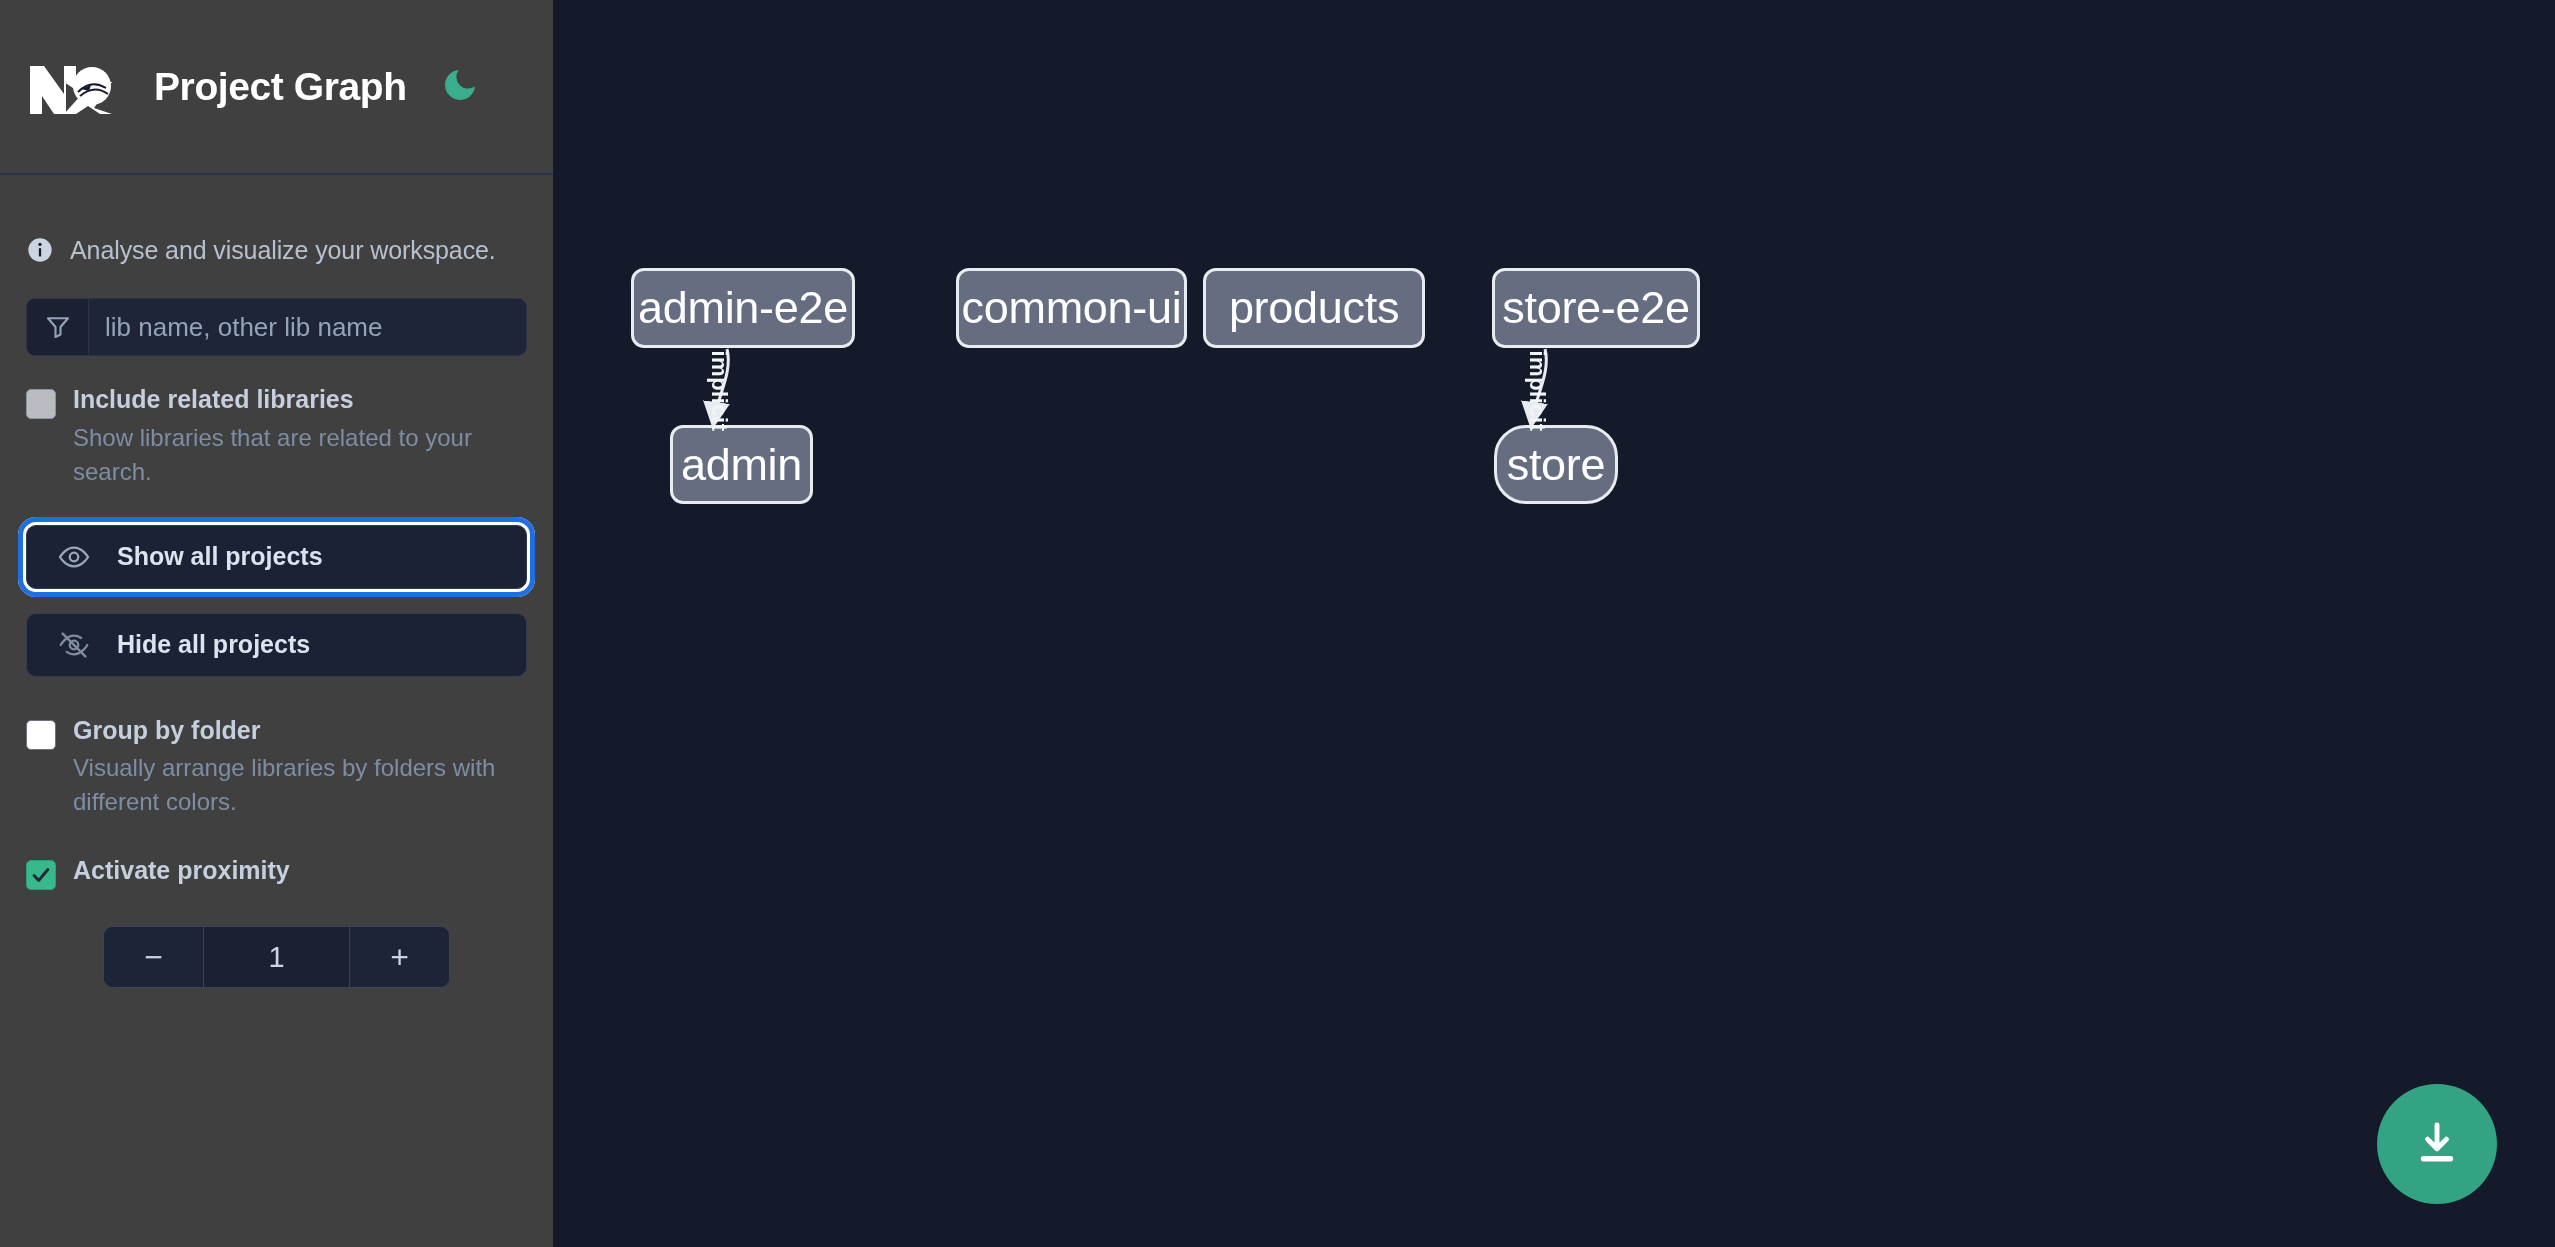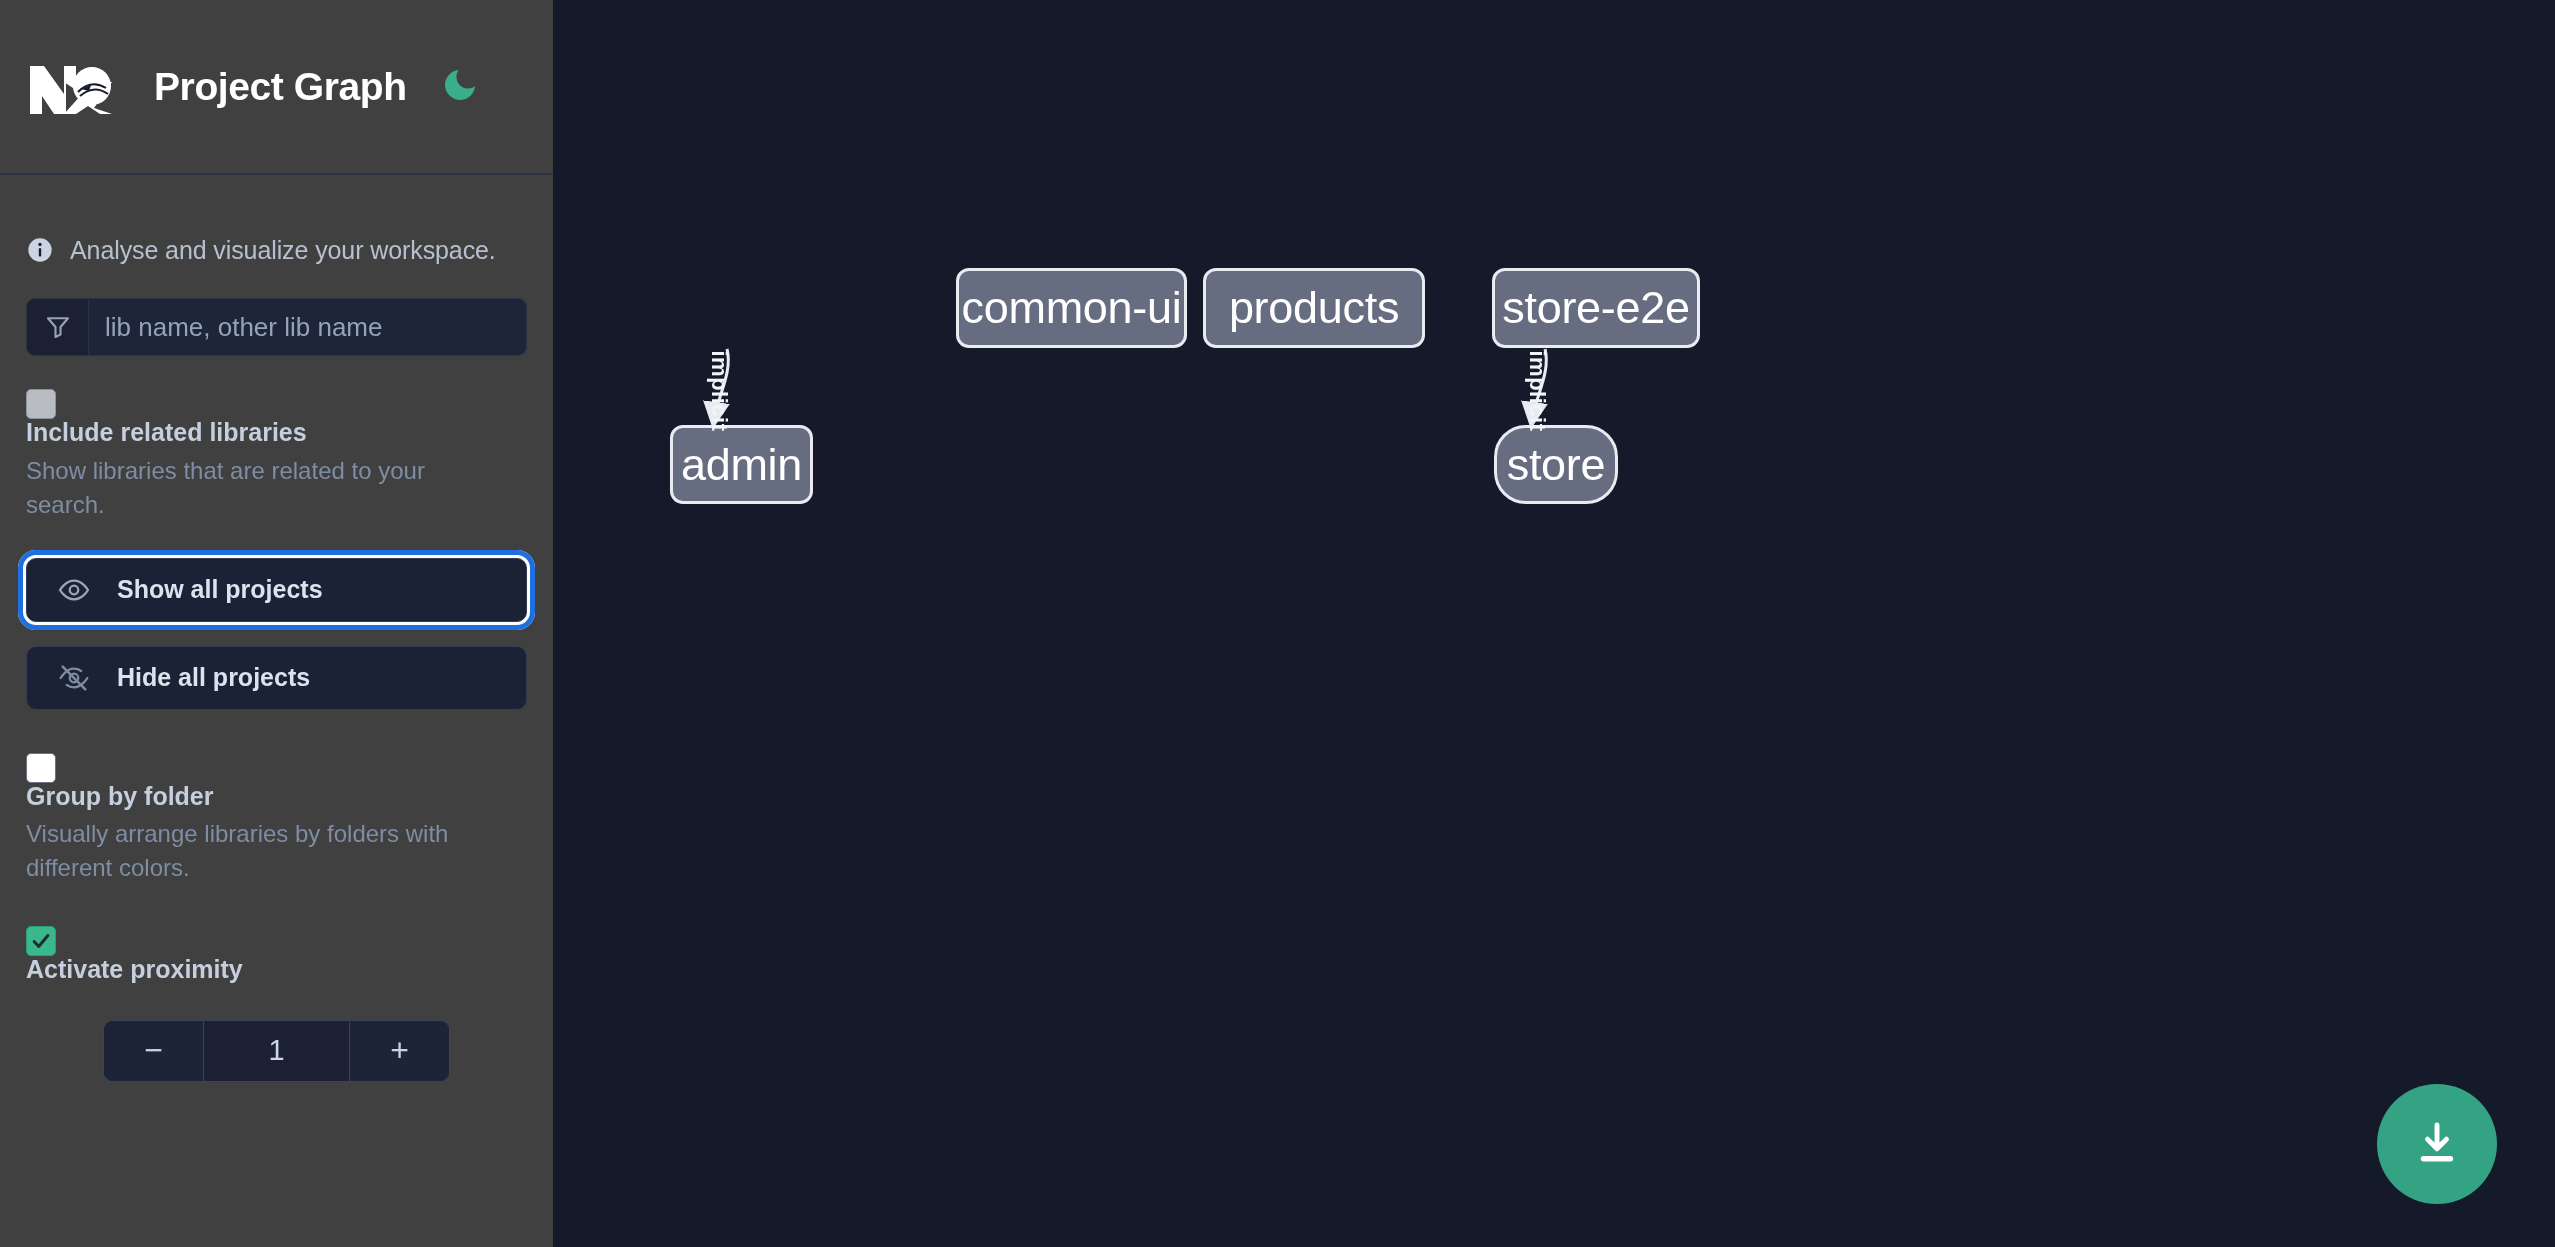--- a/index.html
+++ b/index.html
@@ -115,21 +115,20 @@
     font-size: 26px;
     font-family: "Liberation Sans", sans-serif;
     padding: 0 16px;
   }
   .filter-input::placeholder { color: #94a3b8; }
 
   
   .opt {
     display: flex;
     margin-top: 30px;
-    flex-direction: column;
   }
   .opt .cbox {
     flex: 0 0 auto;
     width: 30px;
     height: 30px;
     margin-right: 17px;
     margin-top: 3px;
     border-radius: 5px;
     display: flex;
     align-items: center;
@@ -407,20 +406,21 @@
     <svg class="edges" viewBox="0 0 1980 1247" preserveAspectRatio="none">
       <defs>
         <marker id="arrow" markerWidth="9" markerHeight="9" refX="6" refY="4.5" orient="auto" markerUnits="strokeWidth">
           <path d="M0,0 L9,4.5 L0,9 Z" fill="#e8ebf0"></path>
         </marker>
       </defs>
       <path d="M152,349 C158,372 142,398 139,420" fill="none" stroke="#e8ebf0" stroke-width="3" marker-end="url(#arrow)"></path>
       <path d="M970,349 C976,372 960,398 957,420" fill="none" stroke="#e8ebf0" stroke-width="3" marker-end="url(#arrow)"></path>
     </svg>
 
+    <div class="gnode" style="left:56px;  top:268px; width:224px; height:80px;">admin-e2e</div>
     <div class="gnode" style="left:337px; top:268px; width:231px; height:80px;margin-left:44px;">common-ui</div>
     <div class="gnode" style="left:628px; top:268px; width:222px; height:80px;">products</div>
     <div class="gnode" style="left:917px; top:268px; width:208px; height:80px;">store-e2e</div>
     <div class="gnode" style="left:95px;  top:425px; width:143px; height:79px;">admin</div>
     <div class="gnode" style="left:919px; top:425px; width:124px; height:79px;border-radius:32px;">store</div>
 
     <span class="edge-label" style="left:103px; top:378px;">implicit</span>
     <span class="edge-label" style="left:921px; top:378px;">implicit</span>
 
     <button class="fab">

